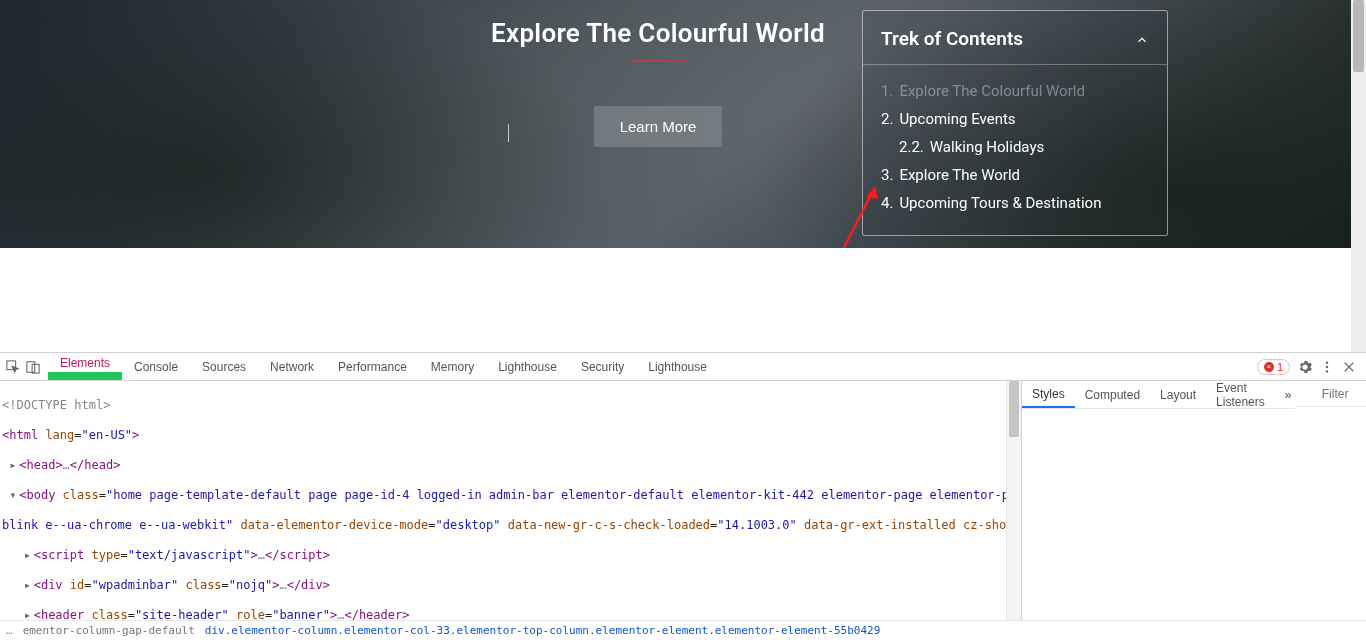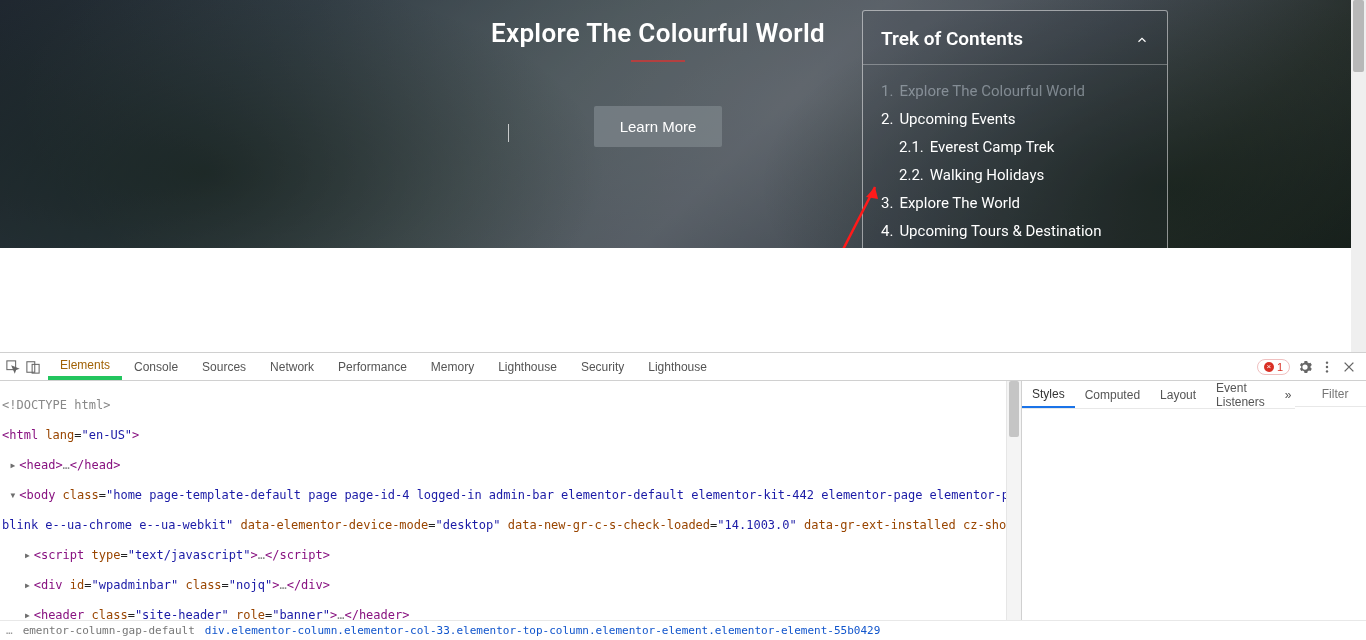--- a/index.html
+++ b/index.html
@@ -120,21 +120,21 @@
   display: flex; align-items: center;
   height: 28px;
   border-bottom: 1px solid #d0d0d0;
   padding: 0 6px;
   font-size: 12px;
   color: #555;
 }
 .dt-left-icons { display: flex; align-items: center; gap: 6px; padding-right: 8px; }
 .dt-left-icons .ico { width: 14px; height: 14px; display: flex; align-items: center; justify-content: center; }
 .dt-tab { padding: 0 12px; height: 100%; display: flex; align-items: center; cursor: pointer; color: #555; }
-.dt-tab.active { color: #a16207; border-bottom: 4px solid #22c55e; }
+.dt-tab.active { color: #be185d; border-bottom: 8px solid #22c55e; }
 .dt-spacer { flex: 1; }
 .dt-right { display: flex; align-items: center; gap: 8px; padding-right: 4px; }
 .dt-err {
   display: flex; align-items: center; gap: 3px;
   color: #d93025; font-size: 11px;
   border: 1px solid #f0c0c0; border-radius: 8px;
   padding: 0 6px; height: 16px;
 }
 .dt-err-dot { width: 10px; height: 10px; border-radius: 50%; background: #d93025; color: #fff; font-size: 8px; display: flex; align-items: center; justify-content: center; }
 .dt-ico { width: 14px; height: 14px; color: #666; }
@@ -242,23 +242,20 @@
             <path d="M6 15l6-6 6 6"></path>
           </svg>
       </div>
     </div>
     <ul class="toc-list">
       <li class="toc-item active">
         <a><span class="toc-num">1.</span><span>Explore The Colourful World</span></a>
       </li>
       <li class="toc-item">
         <a><span class="toc-num">2.</span><span>Upcoming Events</span></a>
-      </li>
-      <li class="toc-item toc-sub">
-        <a><span class="toc-num">2.1.</span><span>Everest Camp Trek</span></a>
       </li>
       <li class="toc-item toc-sub">
         <a><span class="toc-num">2.2.</span><span>Walking Holidays</span></a>
       </li>
       <li class="toc-item">
         <a><span class="toc-num">3.</span><span>Explore The World</span></a>
       </li>
       <li class="toc-item">
         <a><span class="toc-num">4.</span><span>Upcoming Tours &amp; Destination</span></a>
       </li>

